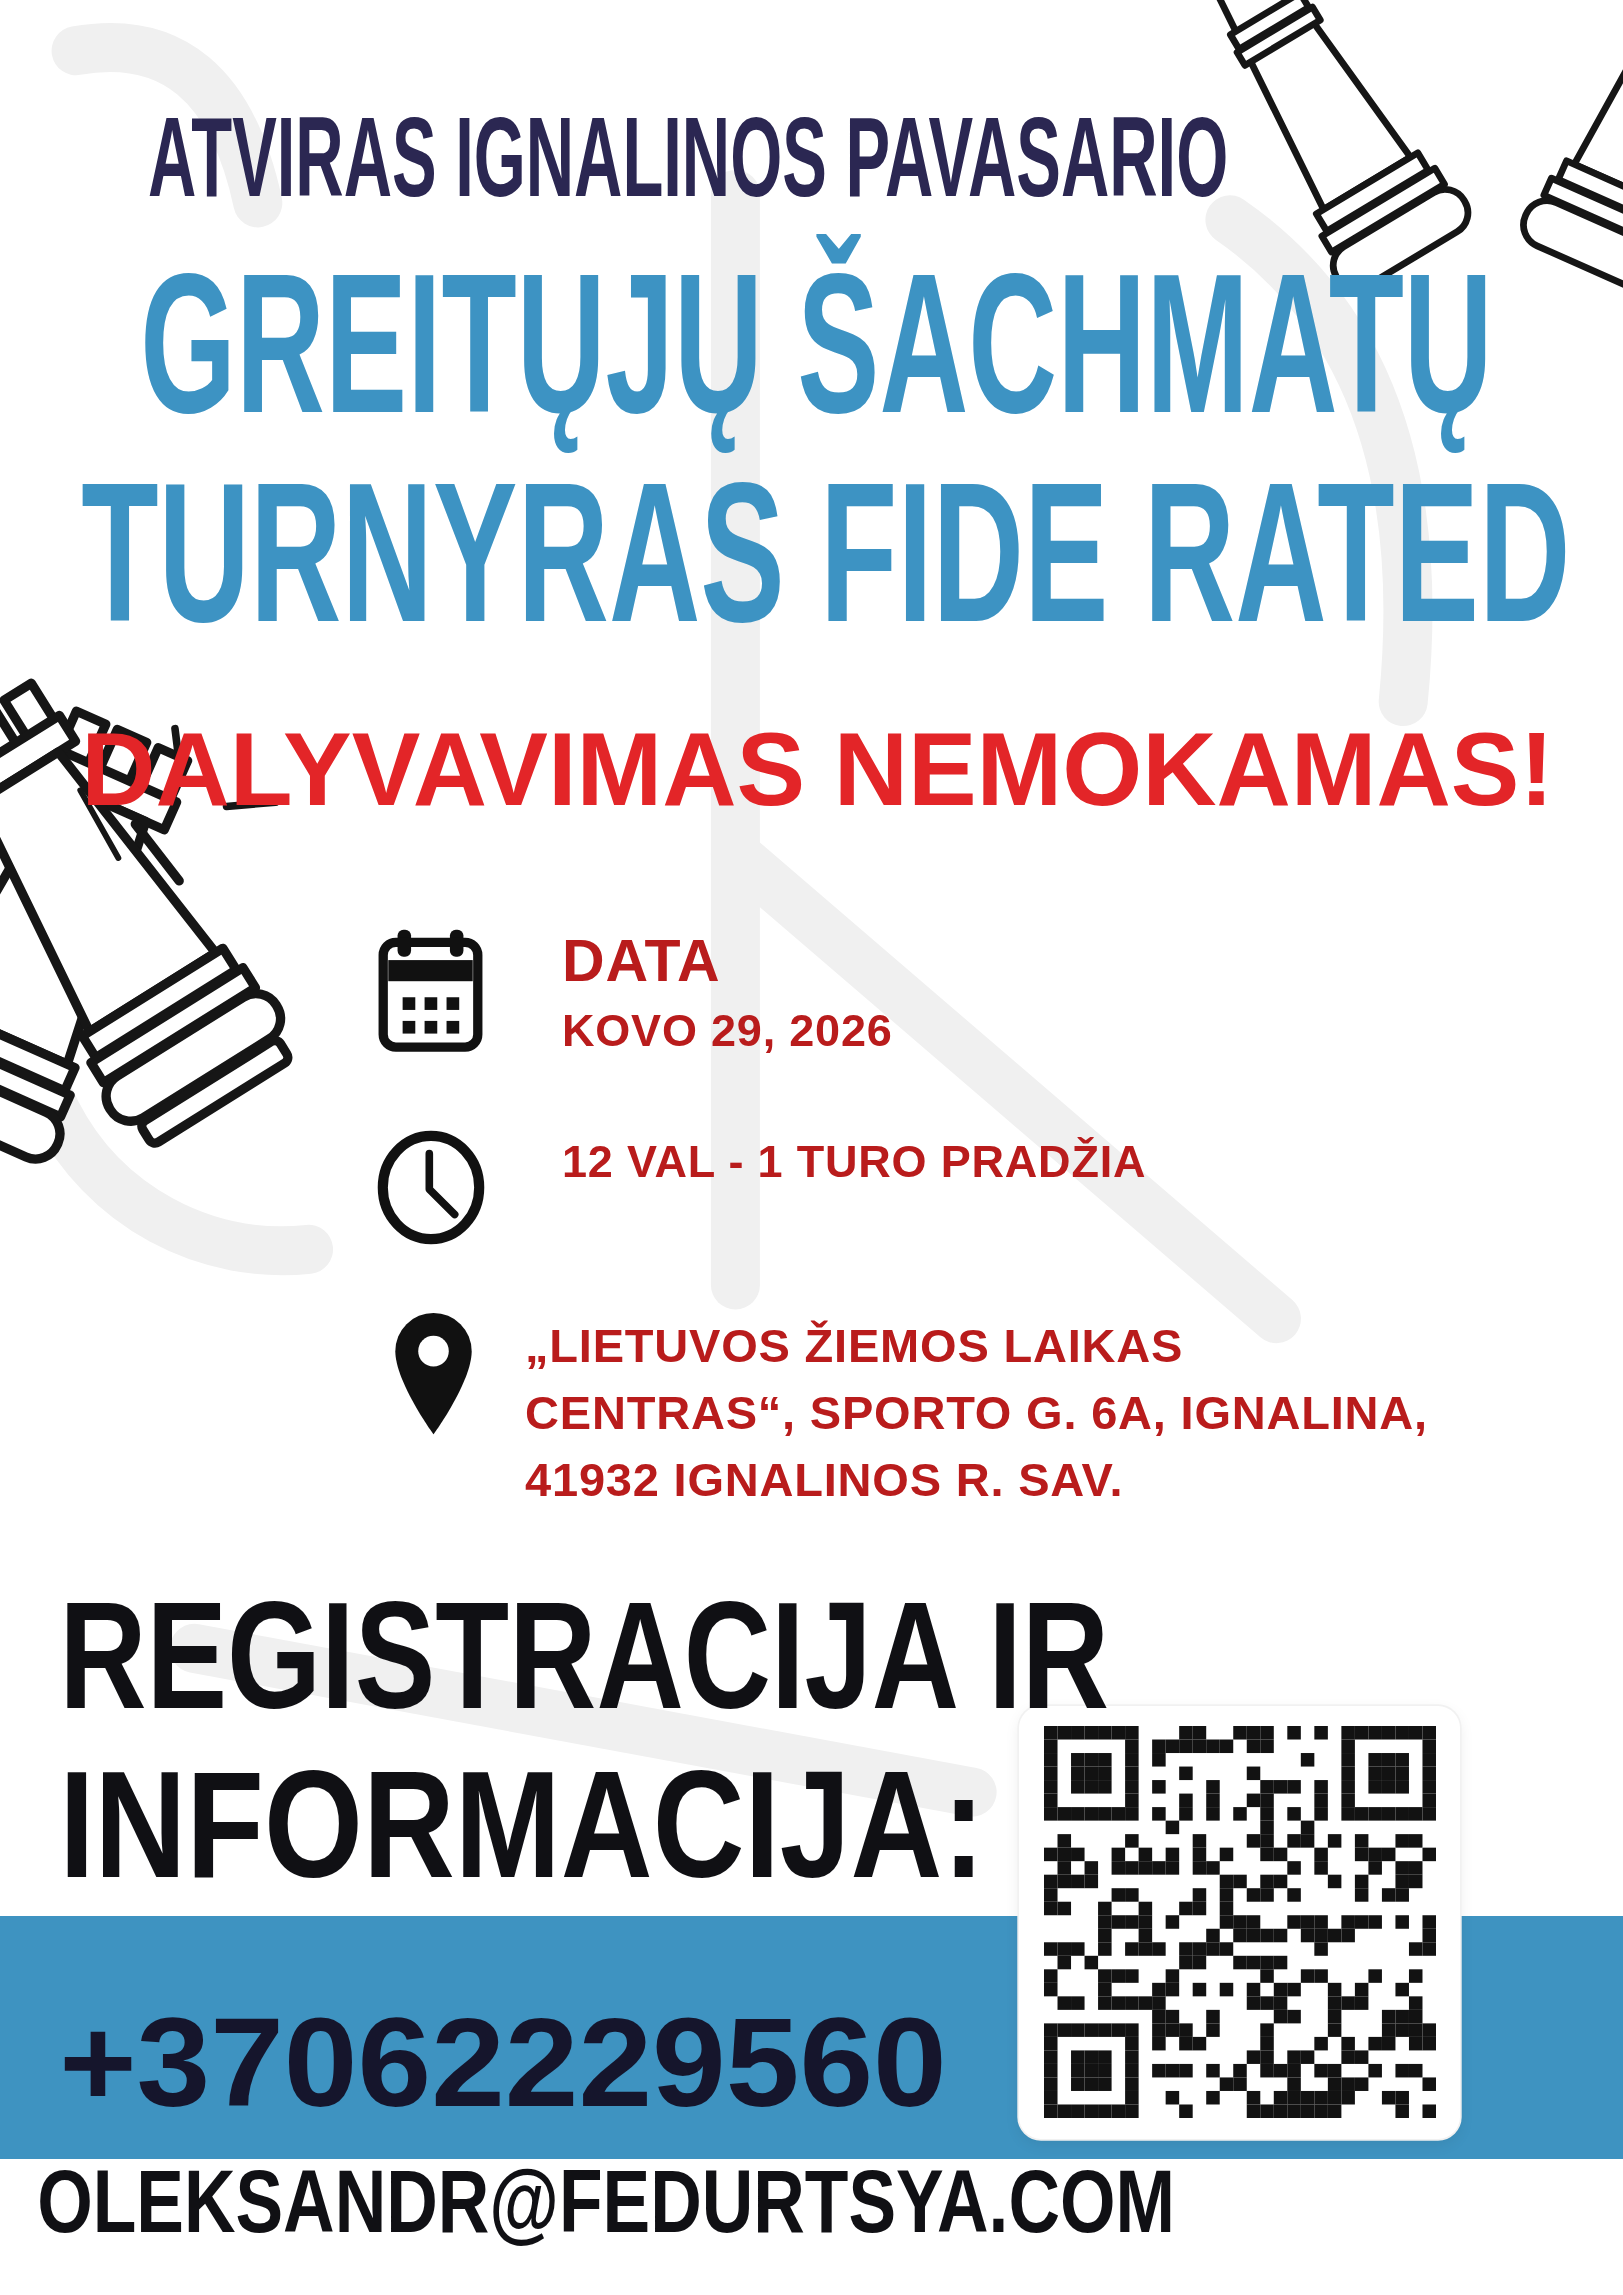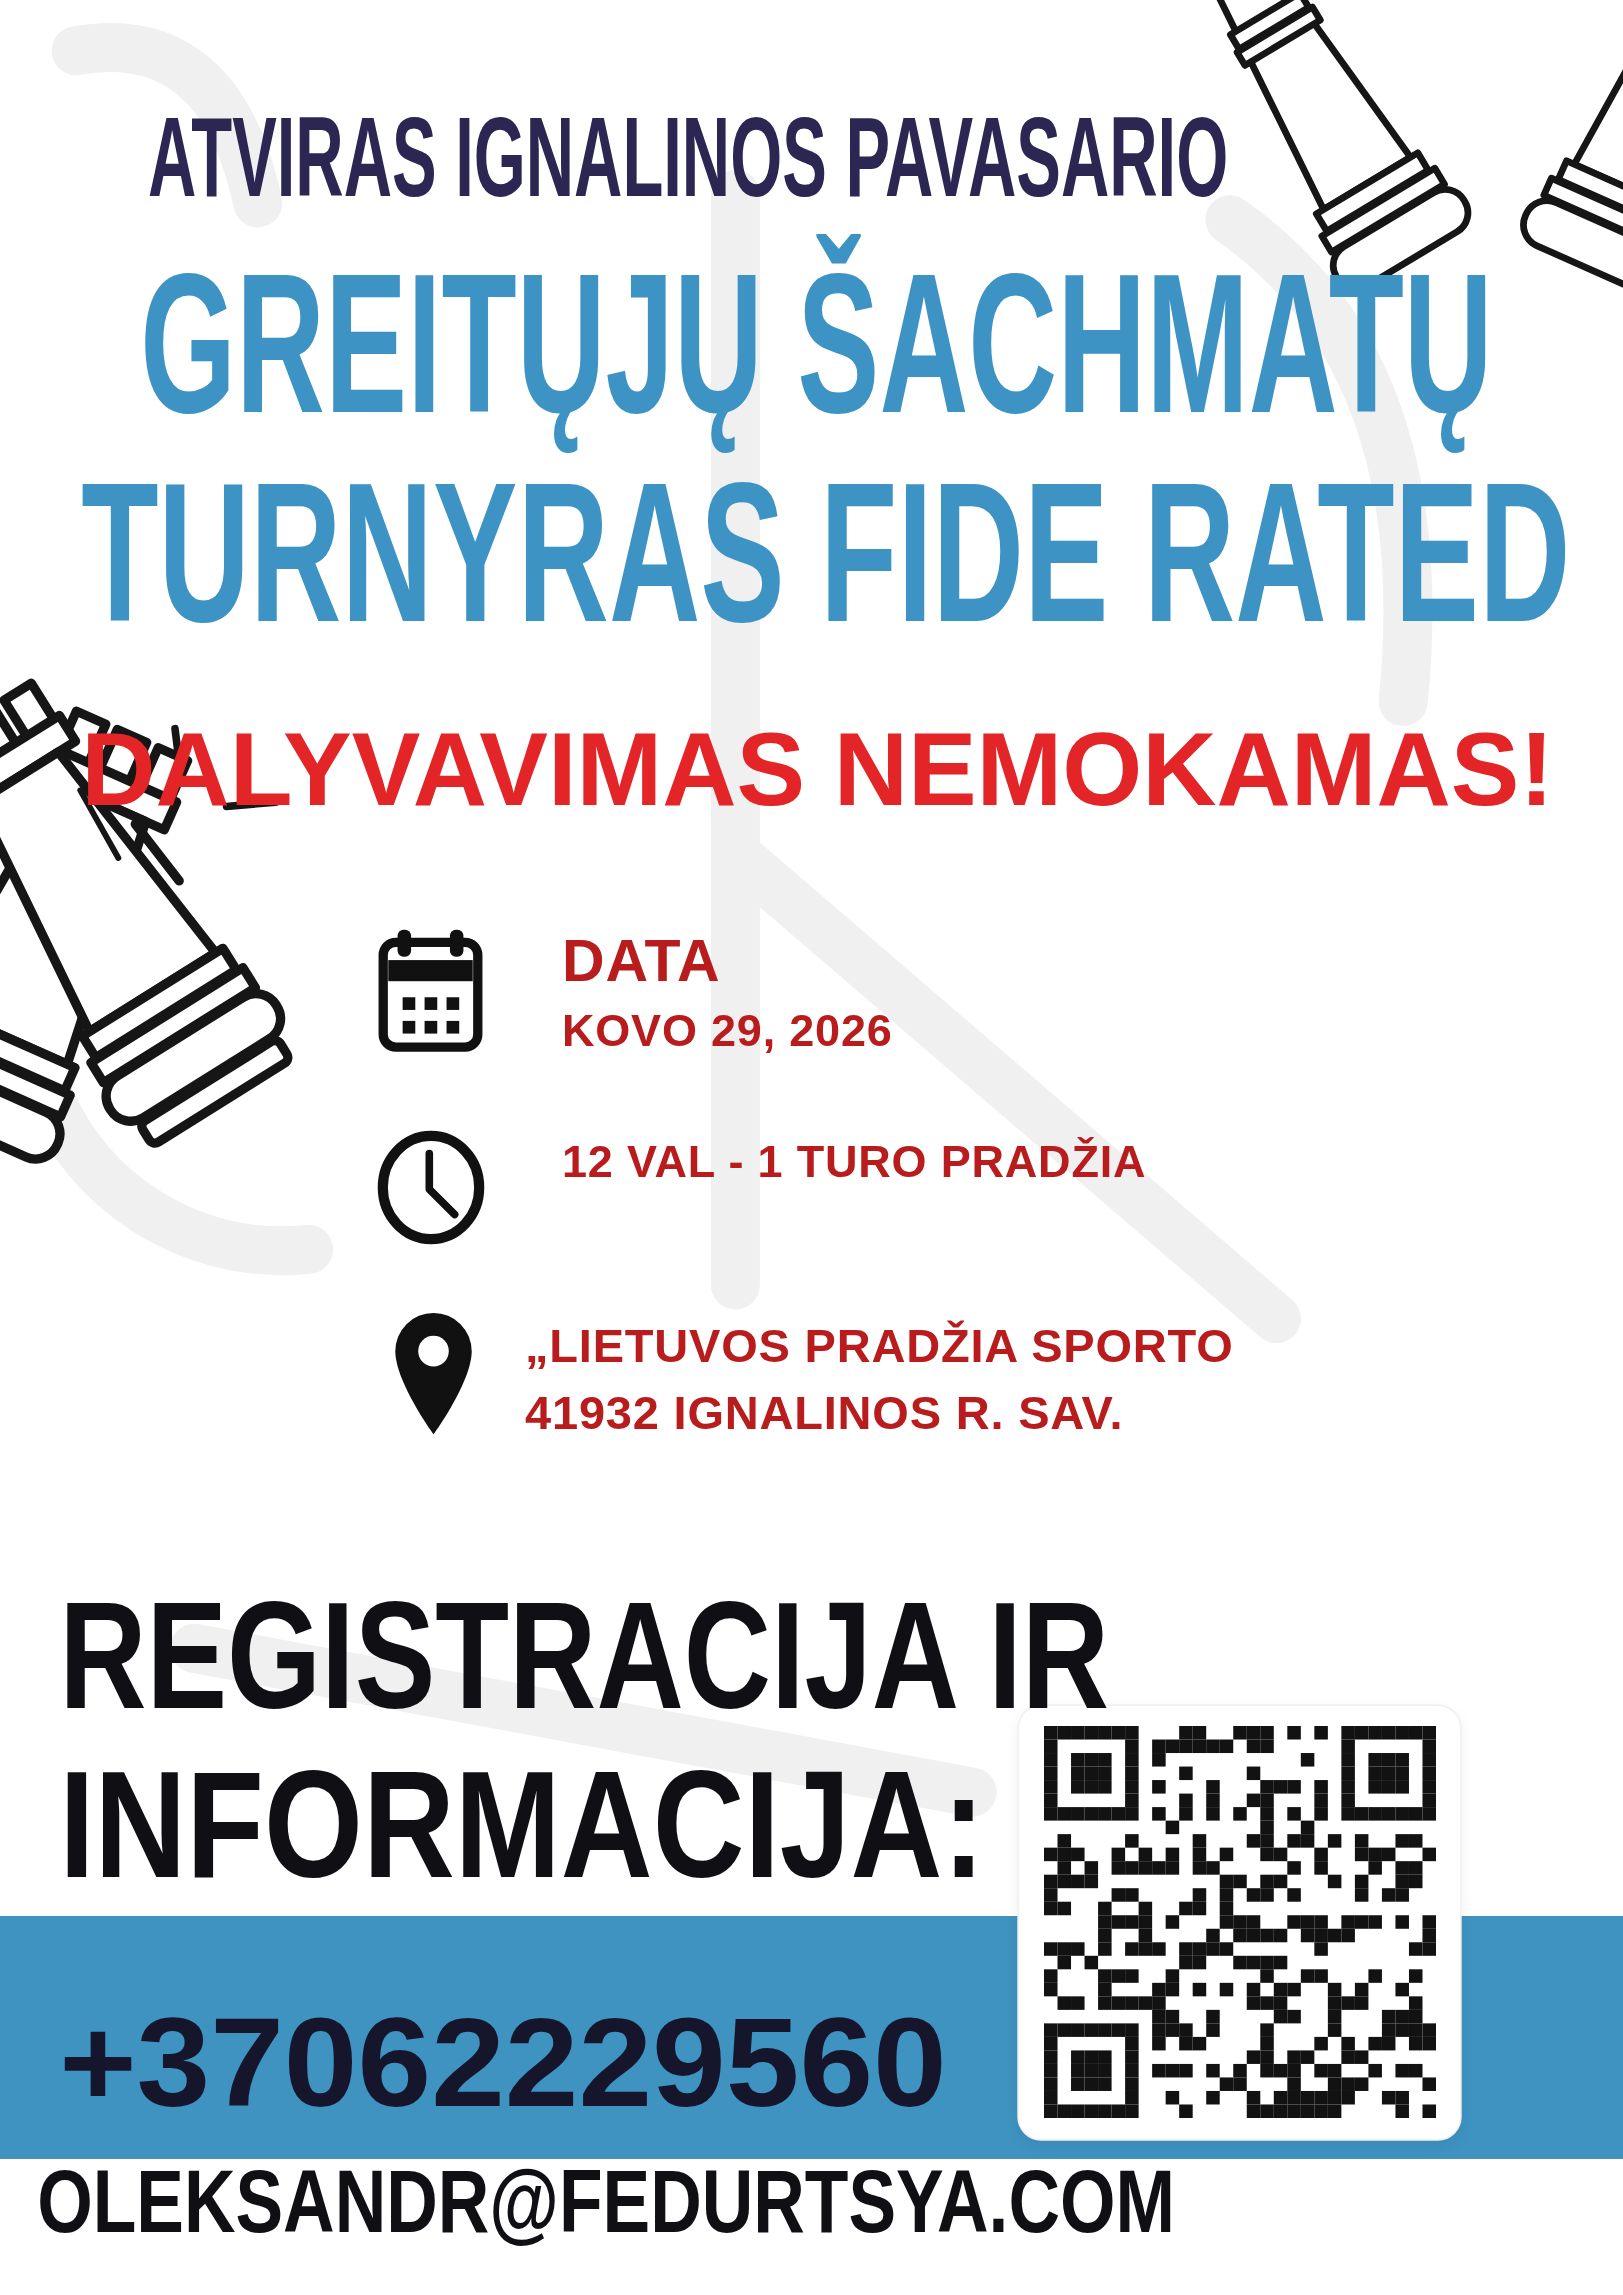--- a/index.html
+++ b/index.html
@@ -127,21 +127,22 @@
   <div class="detail-text" style="left:562px;top:927px;">
     <div class="detail-label">DATA</div>
     <div class="detail-value">KOVO 29, 2026</div>
   </div>
 
   <div class="detail-text" style="left:562px;top:1126px;">
     <div class="detail-value">12 VAL - 1 TURO PRADŽIA</div>
   </div>
 
   <div class="detail-text venue-text" style="left:525px;top:1312px;width:1057px;">
-    <div>„LIETUVOS PRADŽIA SPORTO</div>
+    <div>„LIETUVOS ŽIEMOS LAIKAS</div>
+    <div>CENTRAS“, SPORTO G. 6A, IGNALINA,</div>
     <div>41932 IGNALINOS R. SAV.</div>
   </div>
 
   <div class="qr-card">
     <svg id="qr" width="392" height="392" viewBox="0 0 464 464">
         <rect x="0" y="0" width="16" height="16" fill="#121212"></rect>
         <rect x="16" y="0" width="16" height="16" fill="#121212"></rect>
         <rect x="32" y="0" width="16" height="16" fill="#121212"></rect>
         <rect x="48" y="0" width="16" height="16" fill="#121212"></rect>
         <rect x="64" y="0" width="16" height="16" fill="#121212"></rect>

